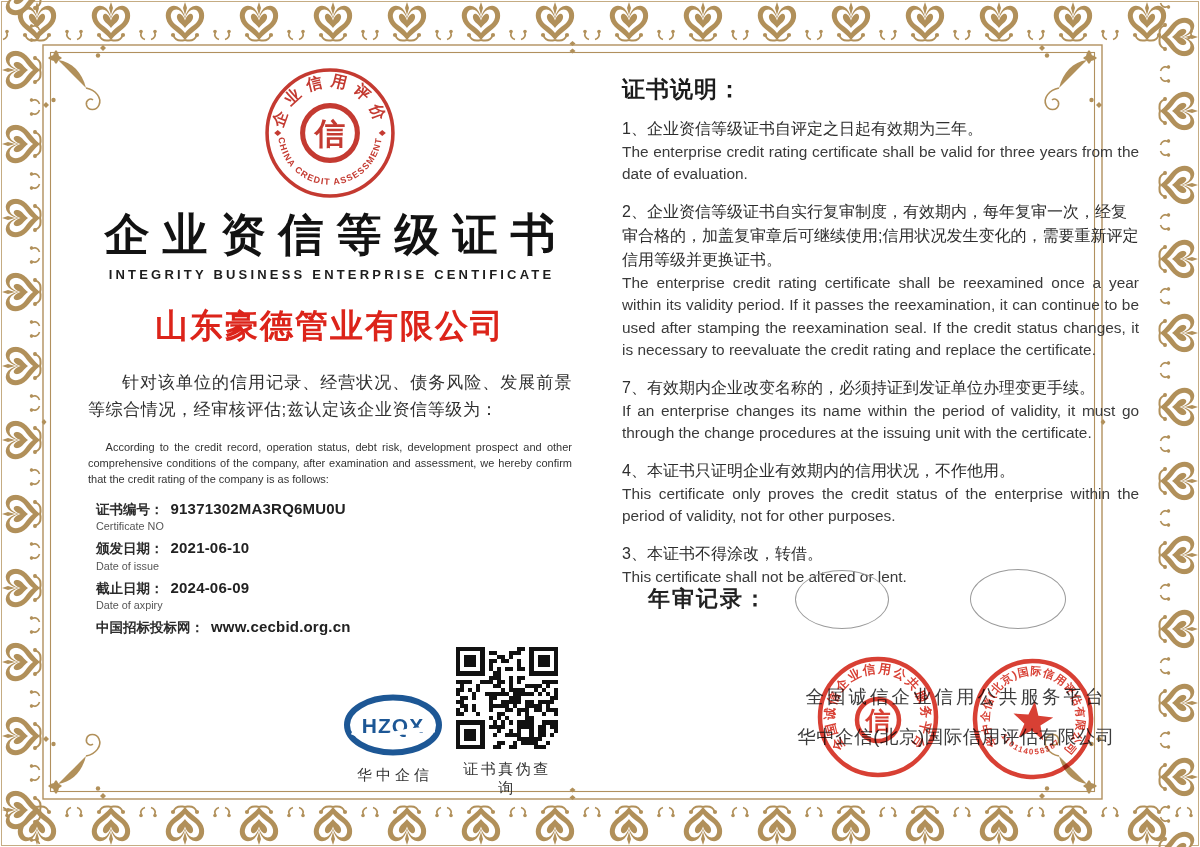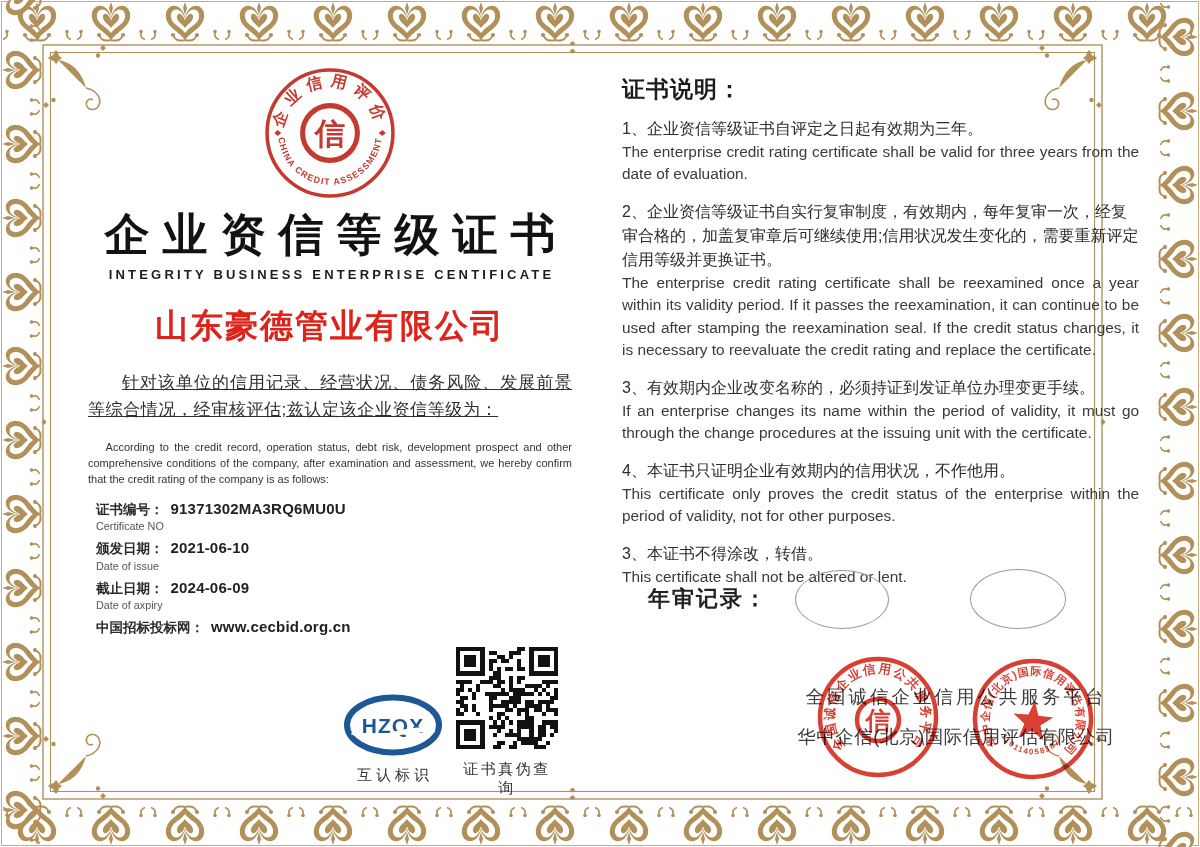--- a/index.html
+++ b/index.html
@@ -10,21 +10,21 @@
   .border-svg{position:absolute;left:0;top:0;width:1200px;height:847px;pointer-events:none;}
 
   
   .col-left{position:absolute;left:88px;top:56px;width:484px;text-align:center;}
   .logo{display:block;margin:10px auto 0;width:134px;height:134px;}
   .title{margin:10px 0 0;font-family:"Liberation Serif","DejaVu Serif",serif;
          font-size:45px;font-weight:700;color:#121212;letter-spacing:13px;text-indent:13px;line-height:1.15;}
   .subtitle{margin-top:5px;font-size:13px;font-weight:600;color:#1d1d1d;letter-spacing:3.2px;text-indent:3px;}
   .company{margin-top:22px;font-size:33px;font-weight:700;color:#dc241a;letter-spacing:2px;}
   .stmt-zh{margin-top:20px;text-align:justify;font-size:17px;line-height:1.6;letter-spacing:.6px;
-           color:#2f2f2f;text-indent:2em;text-decoration:underline;}
+           color:#2f2f2f;text-indent:2em;}
   .stmt-en{margin-top:9px;text-align:justify;font-size:11px;line-height:1.45;color:#333;text-indent:1.6em;}
   .rating{margin-top:2px;font-family:"Liberation Serif","DejaVu Serif",serif;
           font-size:82px;font-weight:700;color:#c92120;letter-spacing:.42em;text-indent:.42em;line-height:1.05;}
   .details{margin-top:9px;text-align:left;padding-left:8px;}
   .d-zh{font-size:13.5px;font-weight:700;color:#2b2b2b;line-height:1.3;}
   .d-zh .val{font-size:15px;font-weight:600;color:#222;margin-left:7px;letter-spacing:.2px;}
   .d-en{font-size:10.8px;color:#555;margin:2px 0 5px;line-height:1.2;}
 
   
   .hzqx-wrap{position:absolute;left:341px;top:694px;width:104px;text-align:center;}
@@ -172,21 +172,21 @@
       </div>
     </div>
   </div>
 
   <div class="hzqx-wrap">
     <svg width="100" height="62" viewBox="0 0 100 62">
       <ellipse cx="50" cy="31" rx="46" ry="27.5" fill="none" stroke="#1d5795" stroke-width="6"></ellipse>
       <text x="50" y="39" font-size="21" font-weight="bold" fill="#1d5795" text-anchor="middle" letter-spacing="1">HZQX</text>
       <path d="M9 38 Q28 47 48 41 T 92 36" fill="none" stroke="#ffffff" stroke-width="5"></path>
     </svg>
-    <div class="hzqx-cap">互认标识</div>
+    <div class="hzqx-cap">华中企信</div>
   </div>
 
   <div class="qr-wrap">
     <svg id="qr" width="102" height="102" viewBox="0 0 25 25" shape-rendering="crispEdges">
         <g fill="#111">
           <rect x="15" y="0" width="1" height="1"></rect>
           <rect x="16" y="0" width="1" height="1"></rect>
           <rect x="8" y="1" width="1" height="1"></rect>
           <rect x="9" y="1" width="1" height="1"></rect>
           <rect x="13" y="1" width="1" height="1"></rect>
@@ -420,21 +420,21 @@
 
     <div class="item">
       <p class="zh">1、企业资信等级证书自评定之日起有效期为三年。</p>
       <p class="en">The enterprise credit rating certificate shall be valid for three years from the date of evaluation.</p>
     </div>
     <div class="item">
       <p class="zh">2、企业资信等级证书自实行复审制度，有效期内，每年复审一次，经复审合格的，加盖复审章后可继续使用;信用状况发生变化的，需要重新评定信用等级并更换证书。</p>
       <p class="en">The enterprise credit rating certificate shall be reexamined once a year within its validity period. If it passes the reexamination, it can continue to be used after stamping the reexamination seal. If the credit status changes, it is necessary to reevaluate the credit rating and replace the certificate.</p>
     </div>
     <div class="item">
-      <p class="zh">3、有效期内企业改变名称的，必须持证到发证单位办理变更手续。</p>
+      <p class="zh">7、有效期内企业改变名称的，必须持证到发证单位办理变更手续。</p>
       <p class="en">If an enterprise changes its name within the period of validity, it must go through the change procedures at the issuing unit with the certificate.</p>
     </div>
     <div class="item">
       <p class="zh">4、本证书只证明企业有效期内的信用状况，不作他用。</p>
       <p class="en">This certificate only proves the credit status of the enterprise within the period of validity, not for other purposes.</p>
     </div>
     <div class="item">
       <p class="zh">3、本证书不得涂改，转借。</p>
       <p class="en">This certificate shall not be altered or lent.</p>
     </div>

